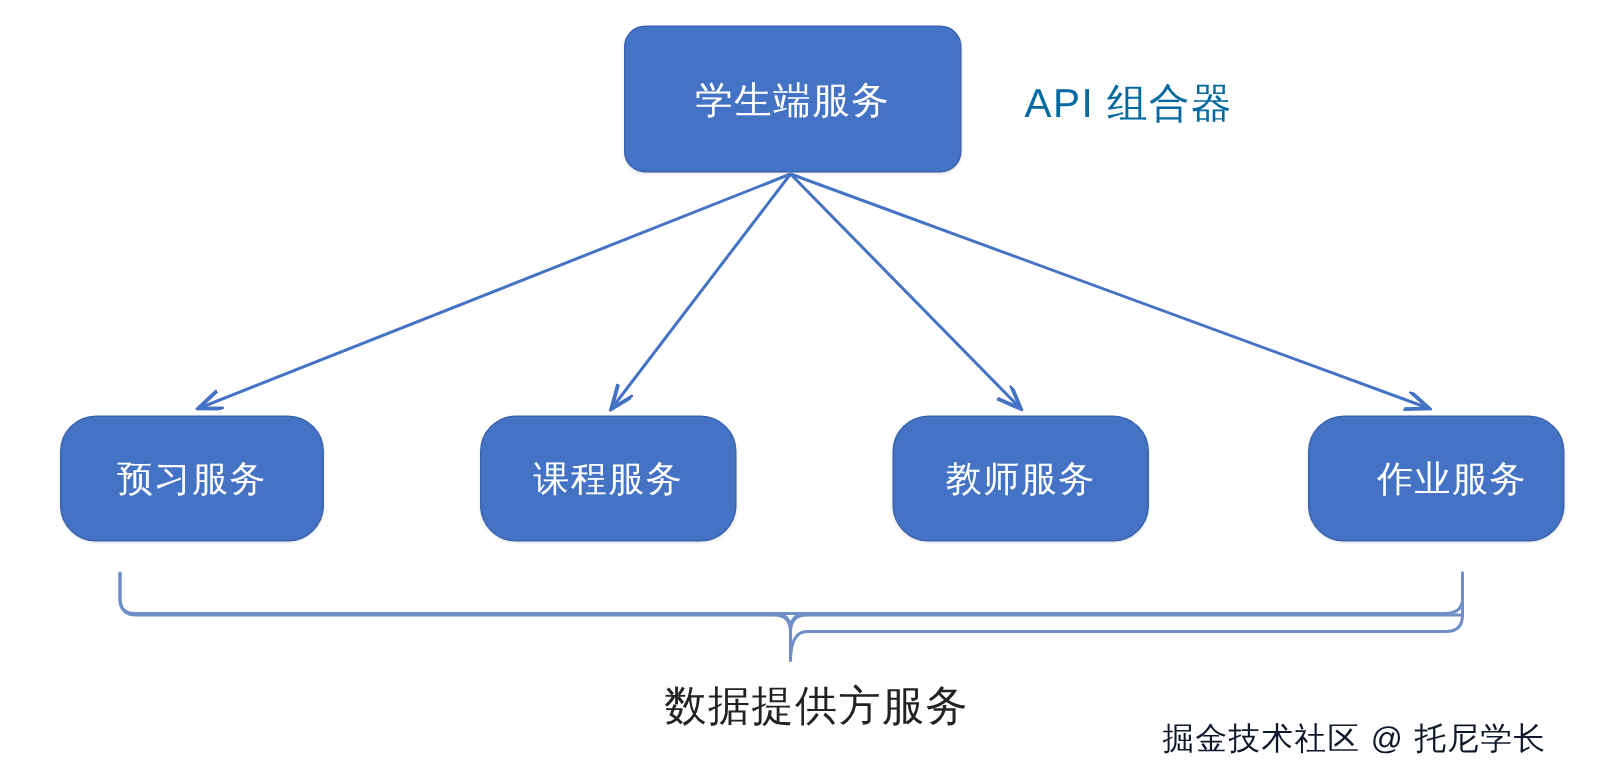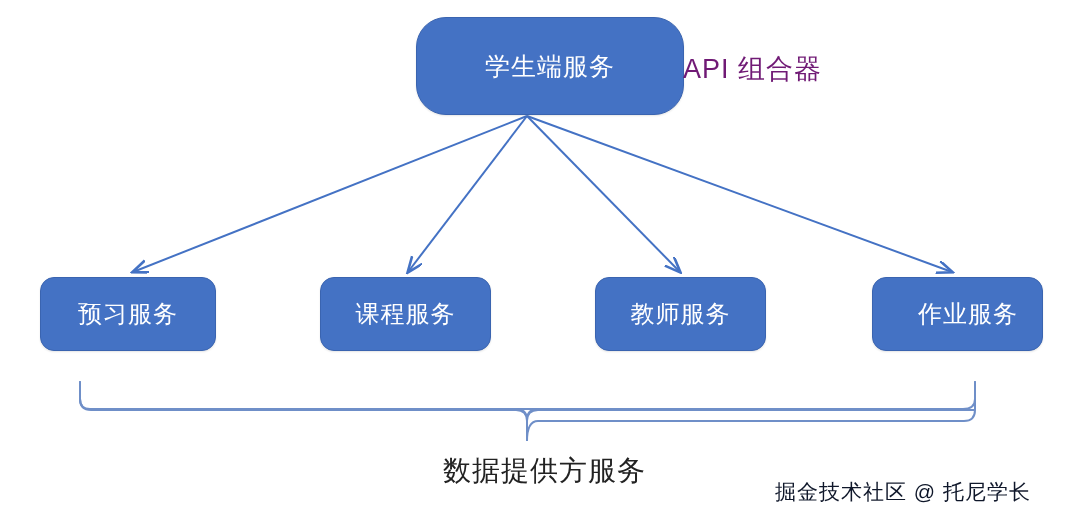--- a/index.html
+++ b/index.html
@@ -39,36 +39,35 @@
     letter-spacing: 1px;
     box-shadow: 0 1px 2px rgba(0,0,0,0.10);
   }
   .node-label {
     color: #ffffff;
     white-space: nowrap;
   }
   #node-root {
     left: 416px;
     top: 17px;
-    width: 268px;
+    width: 225px;
     height: 98px;
-    border-radius: 30px;
   }
   #node-root .node-label { font-size: 25px; }
 
-  .leaf { top: 277px; height: 74px; }
+  .leaf { top: 277px; height: 84px; border-radius: 24px; }
   .leaf .node-label { font-size: 24px; }
   #node-leaf-0 { left: 40px;  width: 176px; }
   #node-leaf-1 { left: 320px; width: 171px; text-align: right; }
   #node-leaf-2 { left: 595px; width: 171px; }
   #node-leaf-3 { left: 872px; width: 171px; padding-left: 21px; }
 
   .free-text {
     position: absolute;
-    color: #701a75;
+    color: #0369a1;
     white-space: nowrap;
   }
   #api-composer-label {
     left: 683px;
     top: 51px;
     font-size: 27px;
     letter-spacing: 1px;
   }
   #brace-caption {
     left: 443px;

